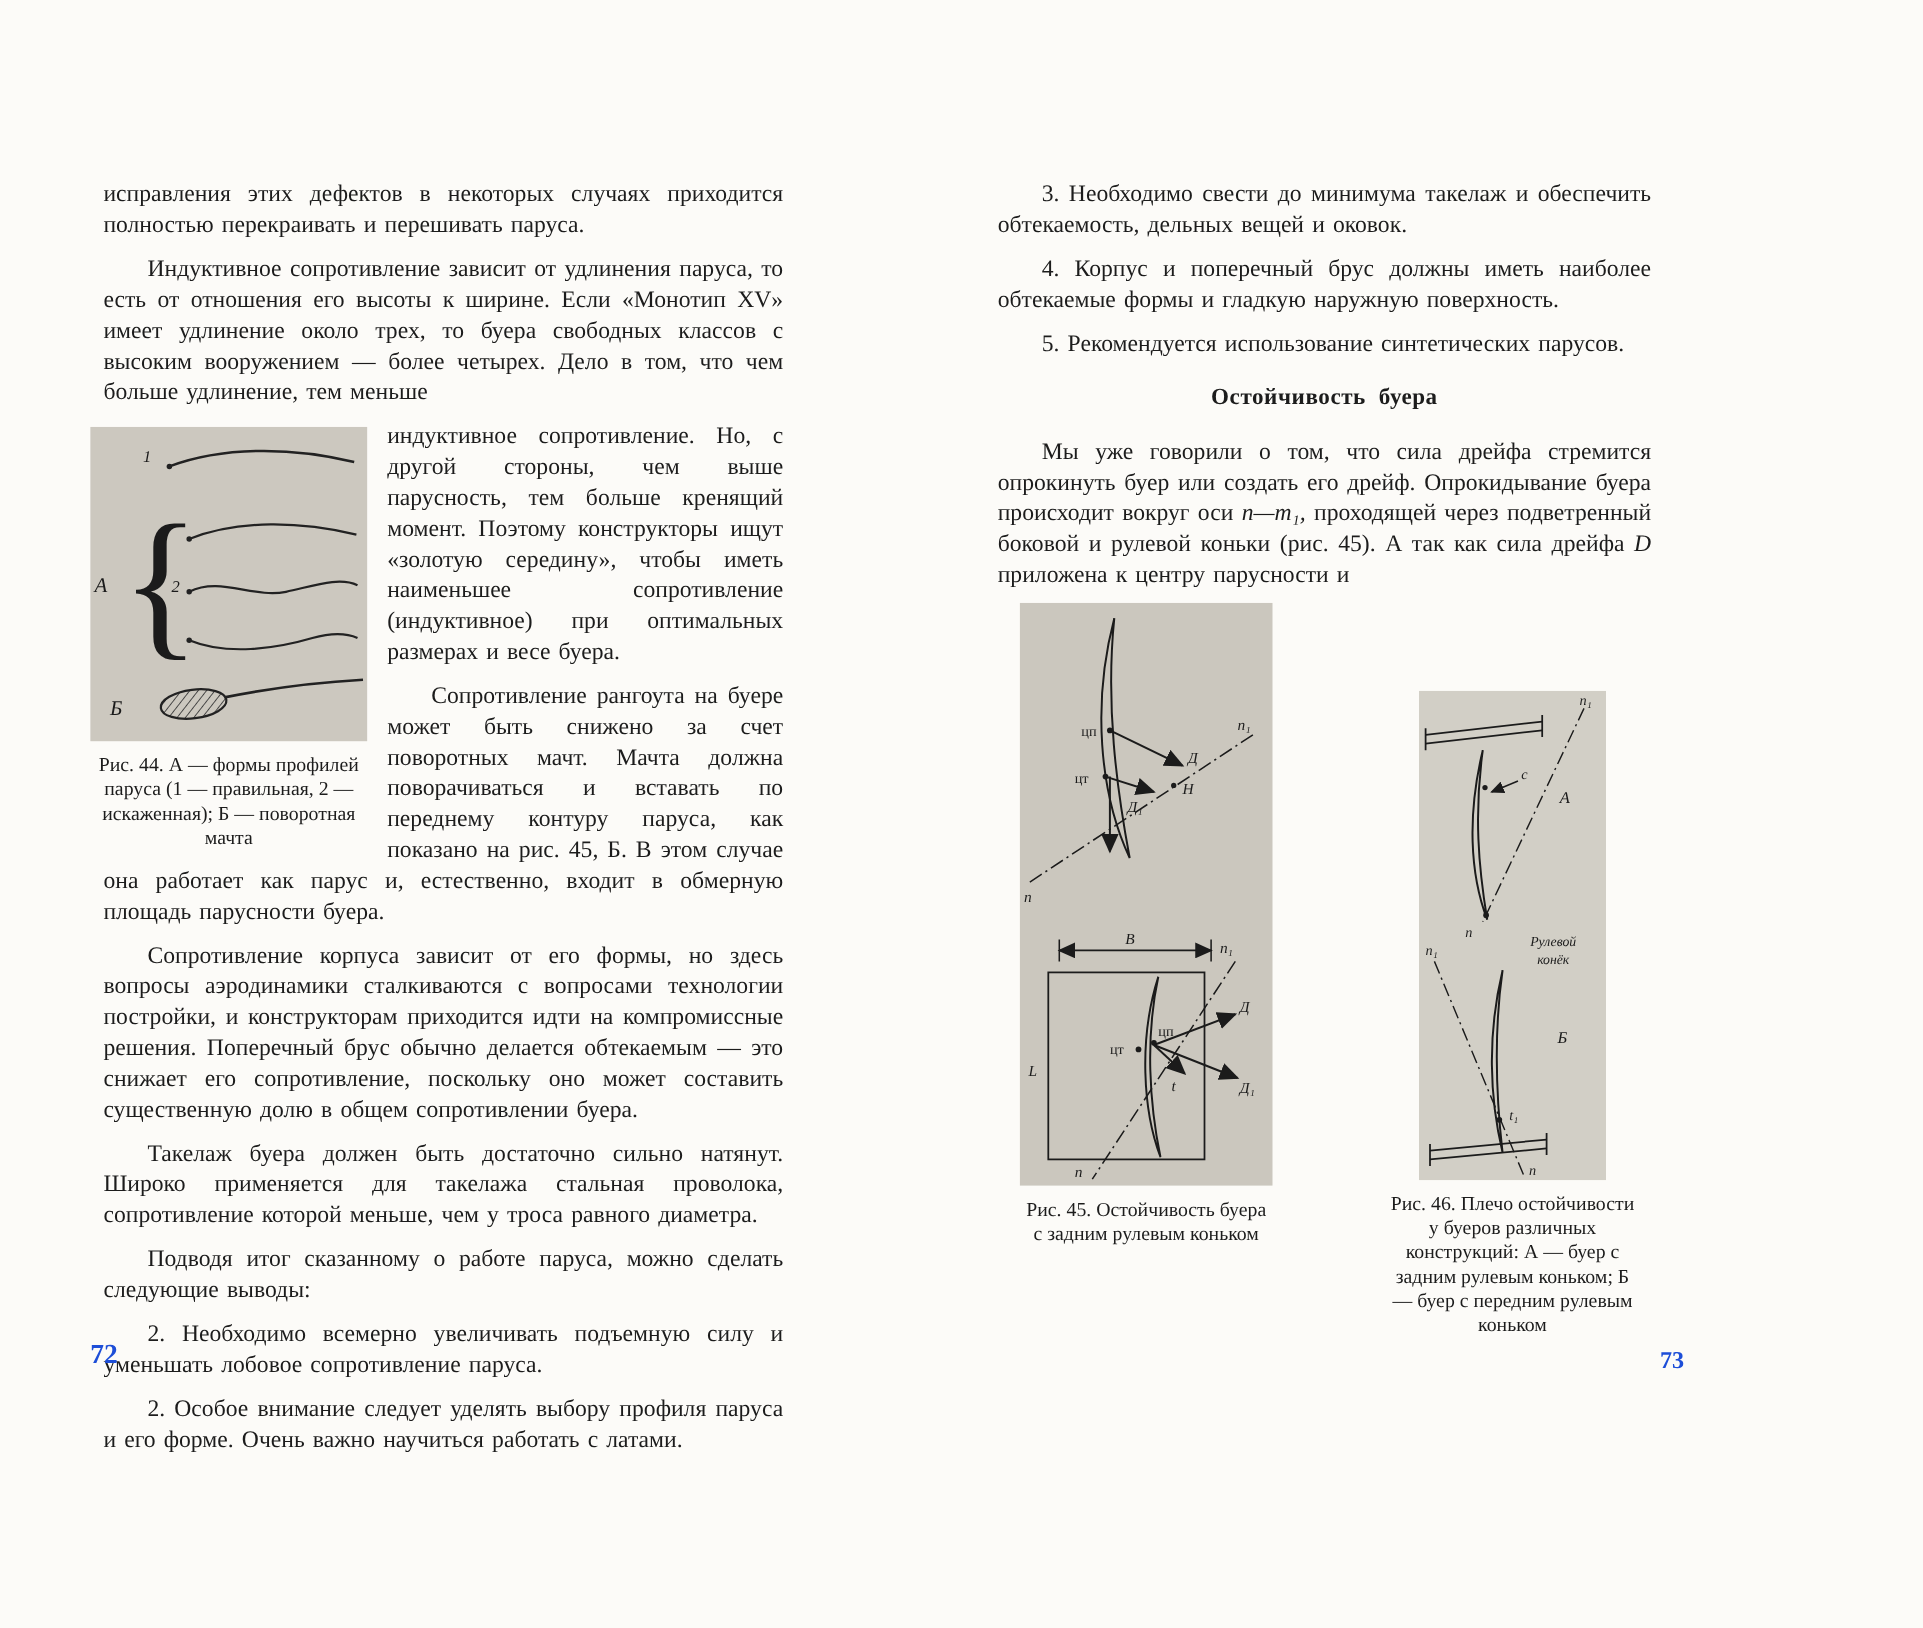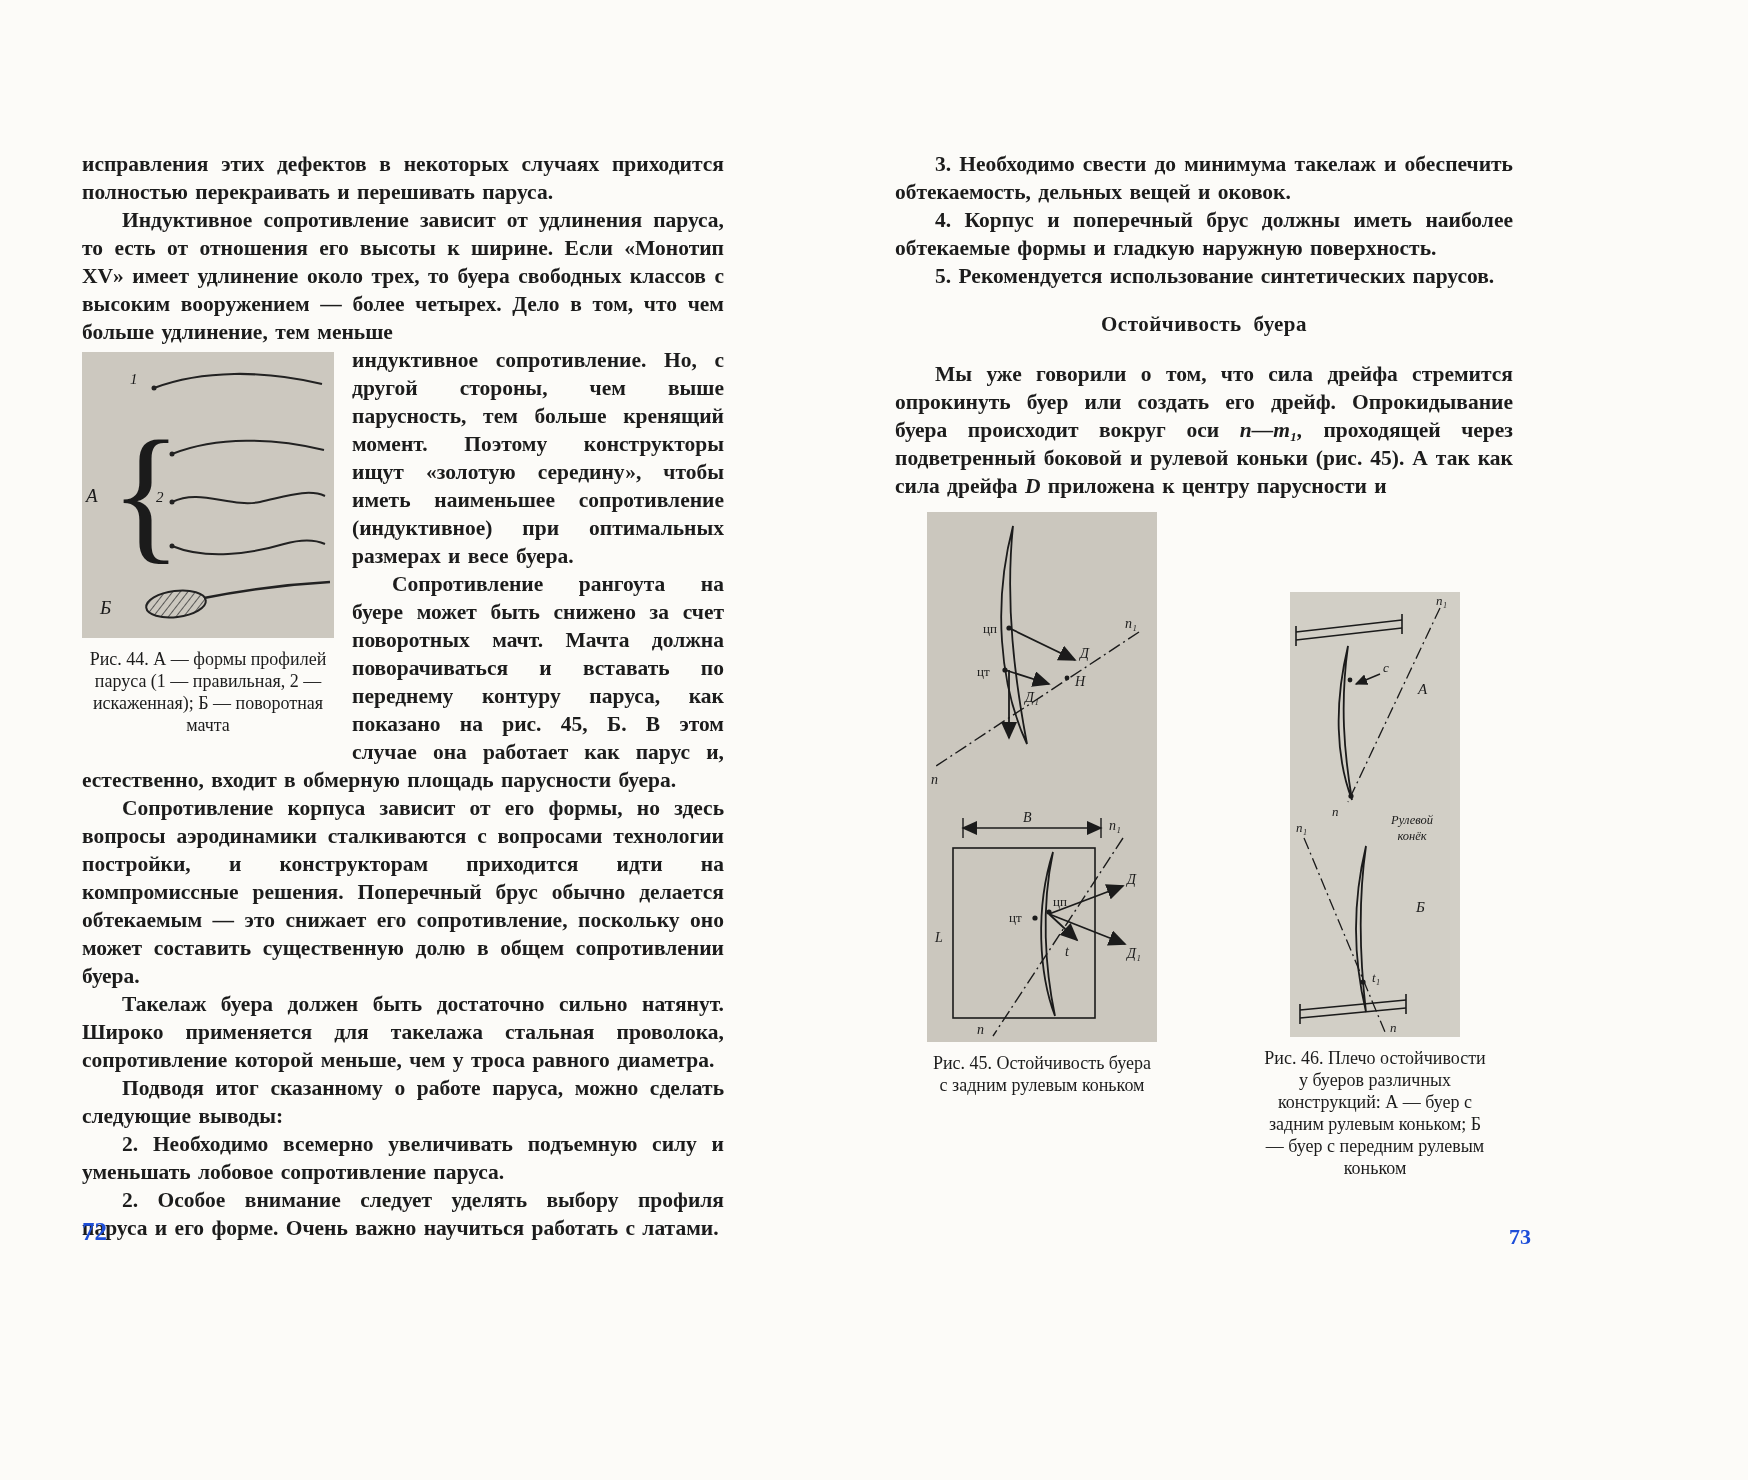--- a/index.html
+++ b/index.html
@@ -10,21 +10,21 @@
     color:#1c1c1c;
     font-family:"Liberation Serif", serif;
   }
   .page {
     position:absolute; top:150px;
     font-size:21.5px; line-height:28px;
     text-align:justify; word-spacing:2px;
   }
   .page-left  { left:82px;  width:642px; }
   .page-right { left:895px; width:618px; }
-  p { margin:0;font-weight:bold; }
+  p { margin:12px; }
   p.ind { text-indent:40px; }
 
   .fig44 { float:left; width:252px; margin:6px 18px 6px 0; }
   .figcap {
     font-size:18px; line-height:22px; text-align:center;
     word-spacing:normal; text-indent:0; margin-top:10px;
   }
   .heading {
     text-align:center; font-family:Liberation Serif, serif;
     font-weight:bold; font-size:21px; letter-spacing:0.5px;

